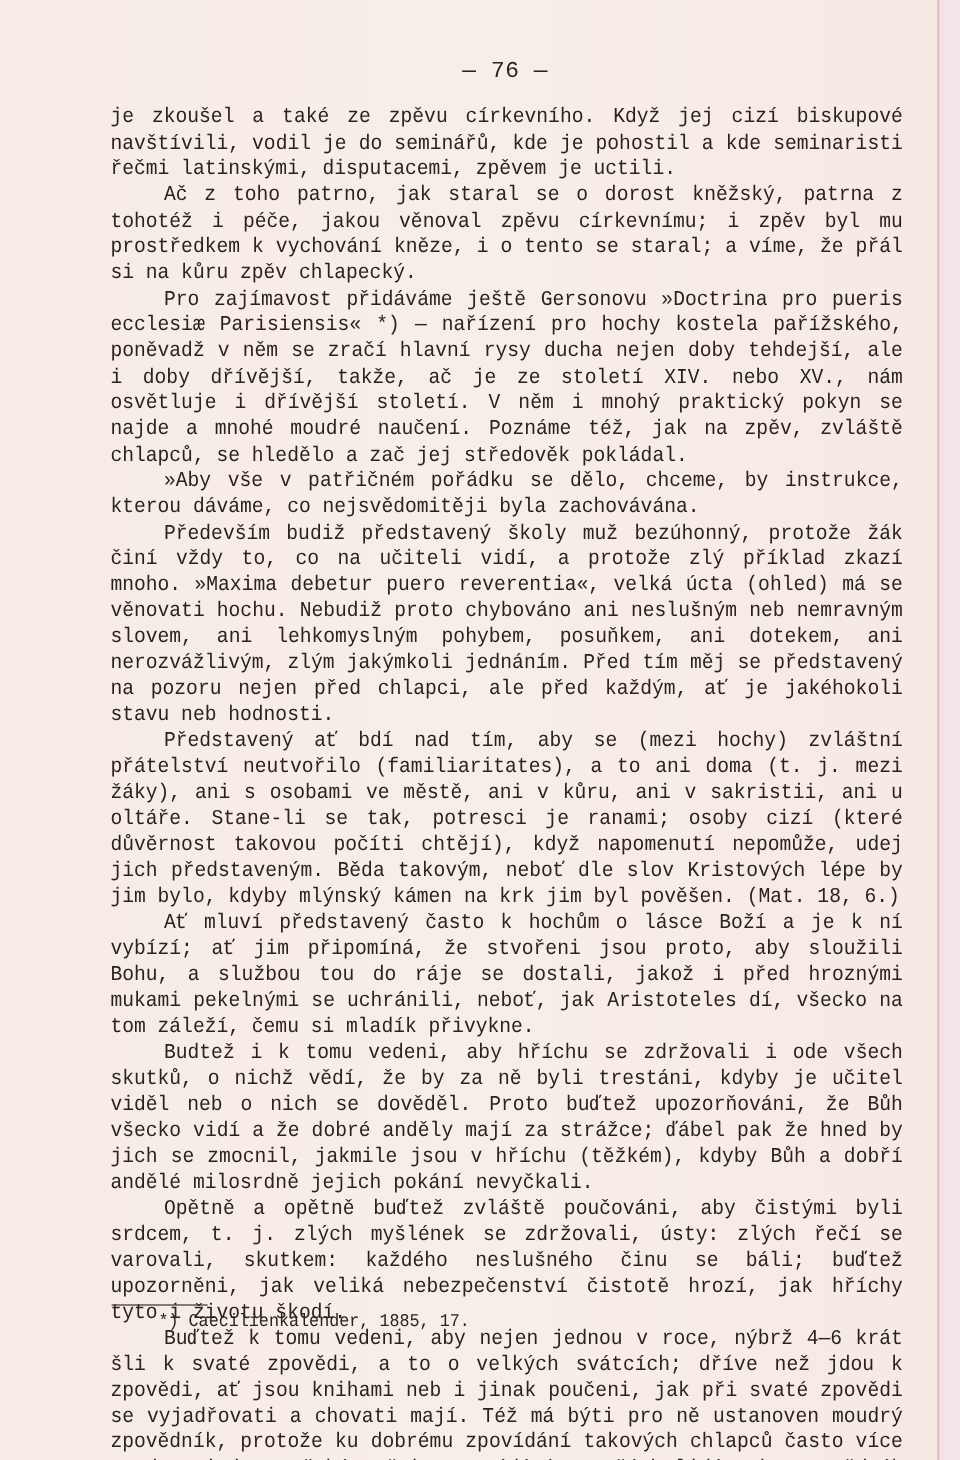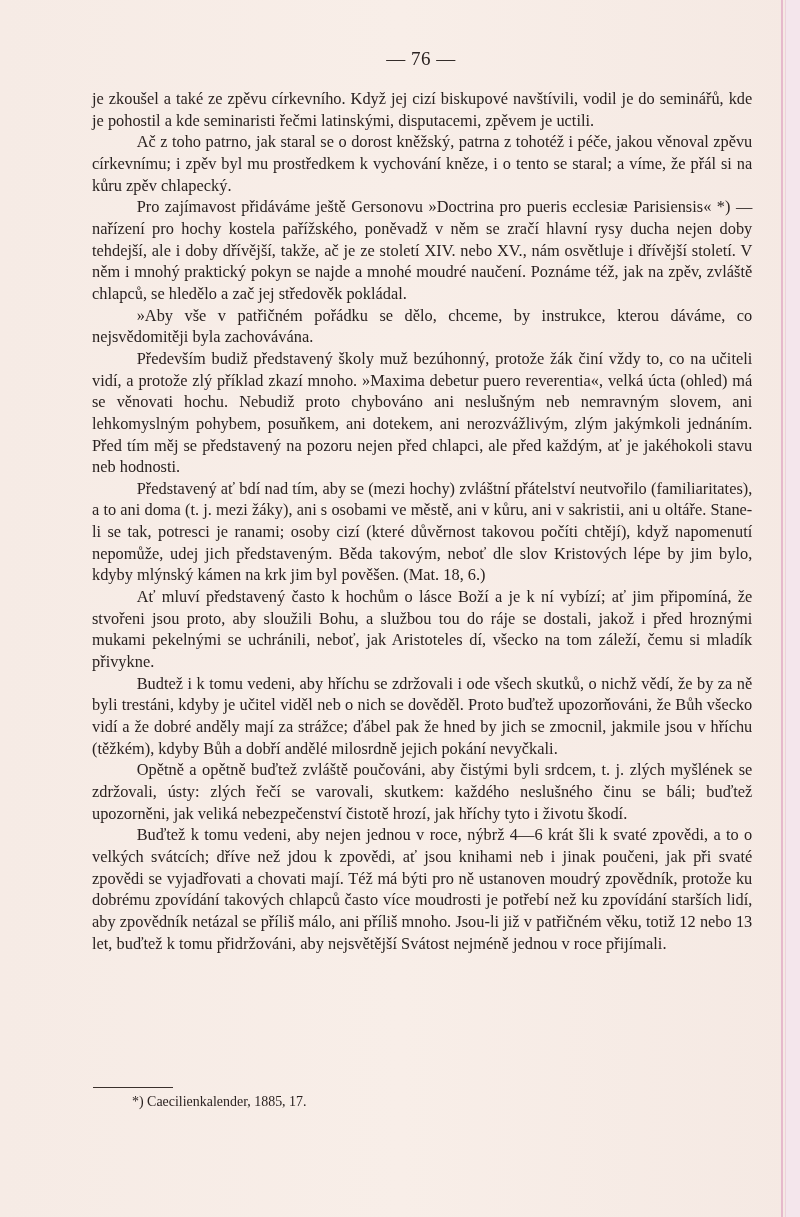--- a/index.html
+++ b/index.html
@@ -6,20 +6,21 @@
     body {
       width: 800px; height: 1217px; overflow: hidden;
       background: #f7ece6;
       position: relative;
       font-family: "Liberation Serif", "DejaVu Serif", serif;
       color: #2a2220;
     }
     .page {
       position: absolute; left: 0; top: 0; width: 800px; height: 1217px;
       background: linear-gradient(90deg, #f6ebe5 0%, #f8eee8 50%, #f5e9e3 100%);
+      font-family: Liberation Mono, monospace;
     }
     .edge-line-1 { position: absolute; top: 0; bottom: 0; left: 781px; width: 2px; background: #e6b9cc; }
     .edge-line-2 { position: absolute; top: 0; bottom: 0; left: 785px; width: 1px; background: #edd2dc; }
     .edge-strip { position: absolute; top: 0; bottom: 0; left: 786px; right: 0; background: #f4e6ec; }
     .page-number {
       position: absolute; top: 48px; left: 0; width: 842px; text-align: center;
       font-size: 19px; letter-spacing: 0.5px;
     }
     .text-block {
       position: absolute; left: 92px; top: 88px; width: 660px;

